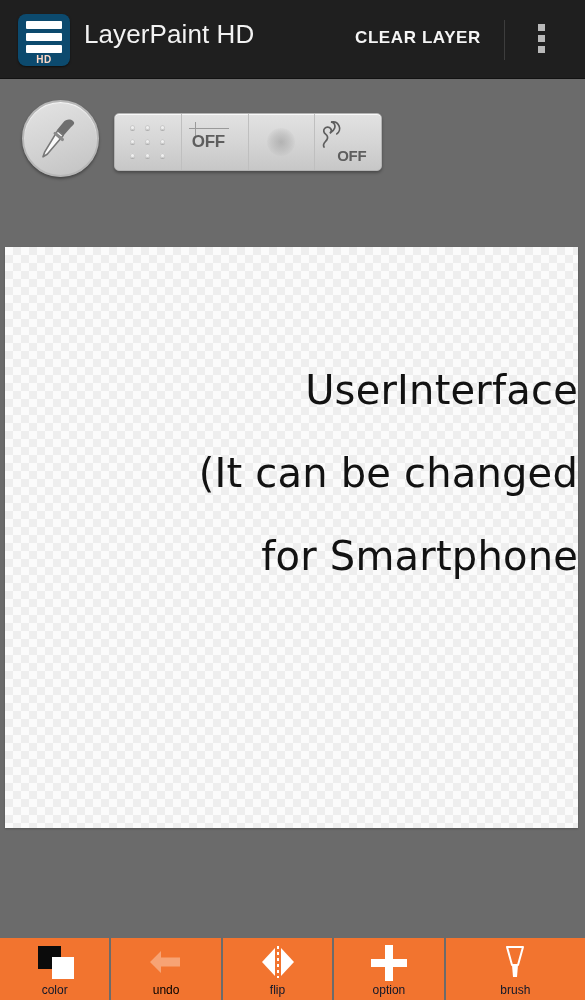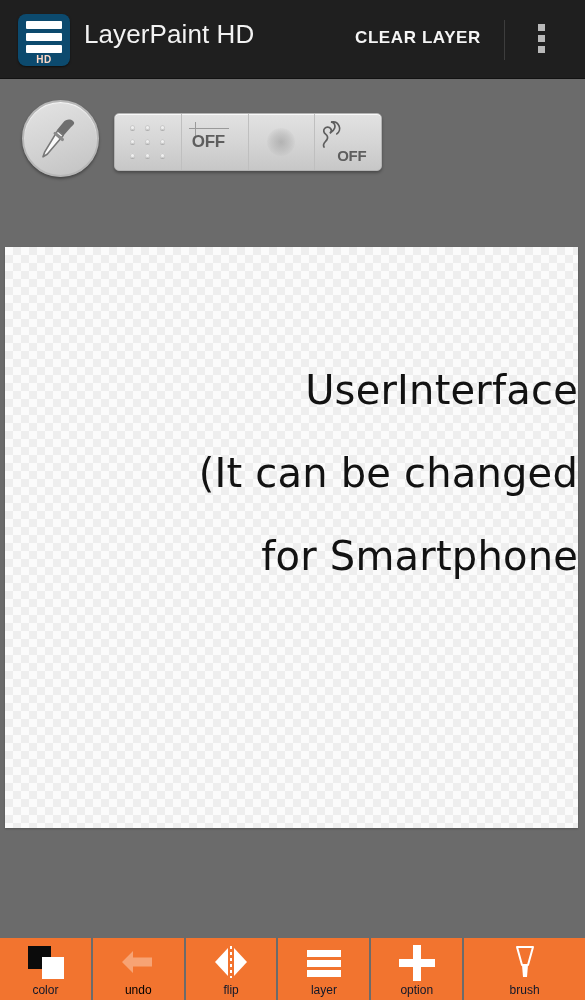--- a/index.html
+++ b/index.html
@@ -390,28 +390,20 @@
       <span class="bb-icon">
         <svg width="40" height="36" viewBox="0 0 40 36">
           <path d="M17 4 L17 32 L4 18 Z" fill="#ffffff"></path>
           <path d="M23 4 L23 32 L36 18 Z" fill="#ffffff"></path>
           <path d="M20 2 L20 34" stroke="#ffffff" stroke-width="2" stroke-dasharray="3 3"></path>
         </svg>
       </span>
       <span class="bb-label">flip</span>
     </div>
 
-    <div class="bb-btn">
-      <span class="bb-icon">
-        <span class="lay-bar l1"></span>
-        <span class="lay-bar l2"></span>
-        <span class="lay-bar l3"></span>
-      </span>
-      <span class="bb-label">layer</span>
-    </div>
 
     <div class="bb-btn">
       <span class="bb-icon">
         <span class="plus-h"></span>
         <span class="plus-v"></span>
       </span>
       <span class="bb-label">option</span>
     </div>
 
     <div class="bb-btn">

